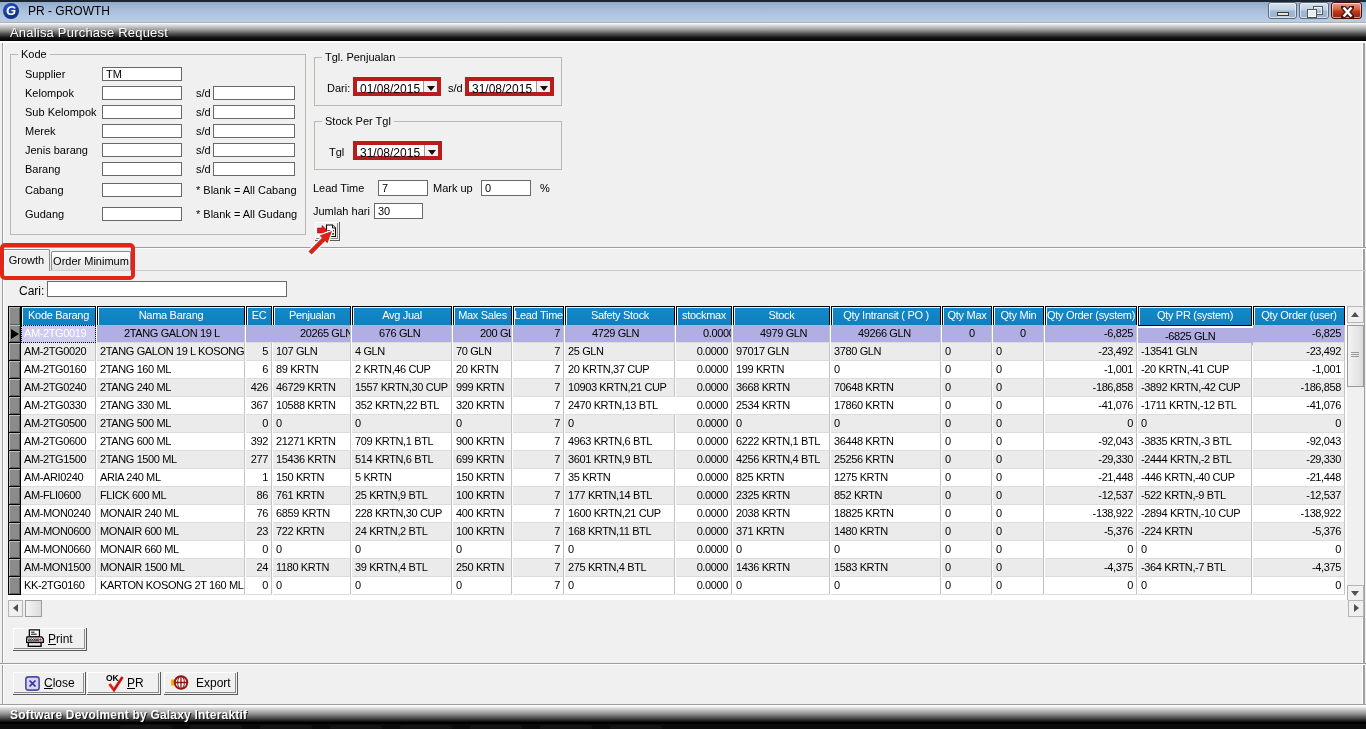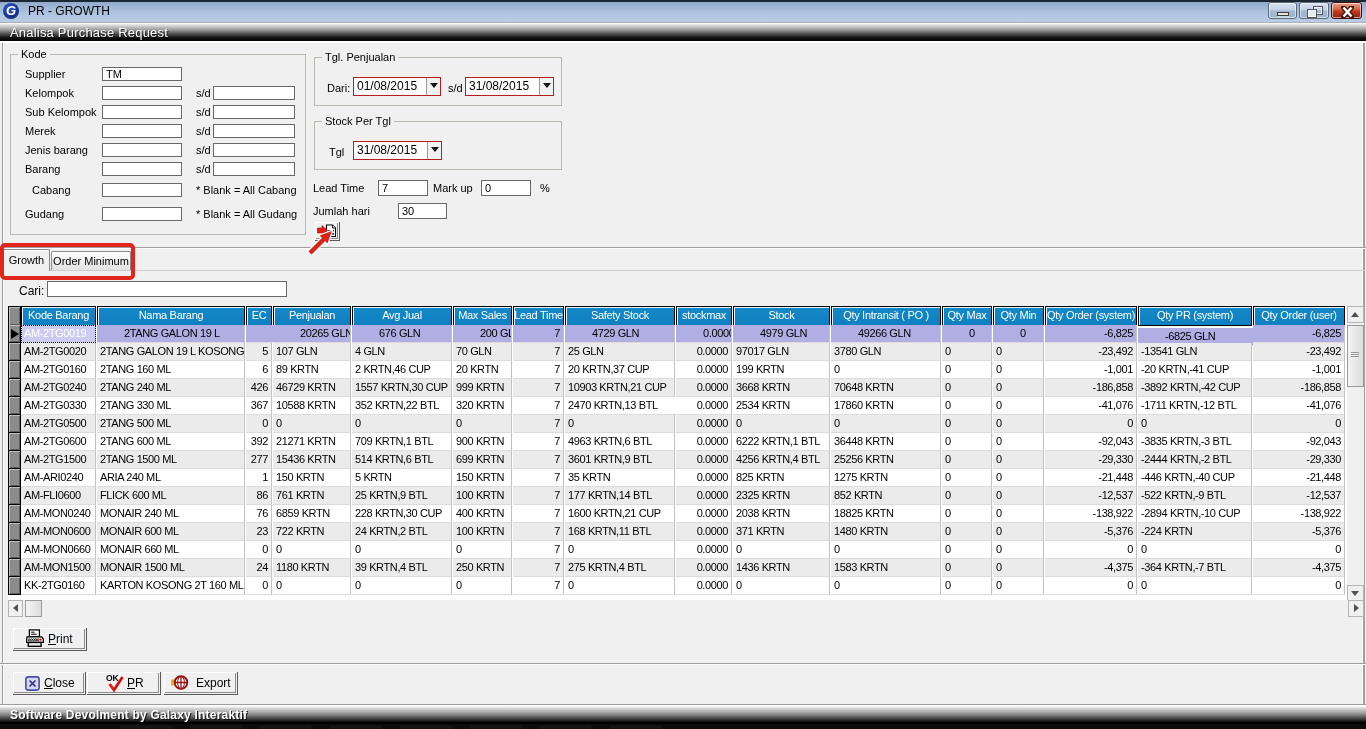--- a/index.html
+++ b/index.html
@@ -33,21 +33,21 @@
 #capbar span { position:absolute; left:10px; top:3px; font-size:13px; color:#fff;
   text-shadow:1px 1px 0 rgba(0,0,0,.6); letter-spacing:.2px; }
 #capunder { position:absolute; left:0; top:41px; width:1366px; height:2px; background:#fff; }
 
 .vedge { position:absolute; top:43px; height:661px; width:1px; }
 
 .group { position:absolute; border:1px solid #b9b9b2; }
 .group b { position:absolute; top:-7px; left:7px; background:#f0f0f0; padding:0 3px; font-weight:normal; font-size:11px; }
 .lbl { position:absolute; font-size:11px; white-space:nowrap; }
 .tb { position:absolute; background:#fff; border:1px solid #686868; font-size:11px; padding:0 3px; line-height:12px; }
-.combo { position:absolute; background:#fff; border:1px solid #b91c1c; }
+.combo { position:absolute; background:#fff; border:4px solid #b91c1c; }
 .combo i { position:absolute; left:3px; top:1px; font-style:normal; font-size:12px; }
 .combo .db { position:absolute; right:0px; top:0px; width:14px; height:100%; background:#f1f1f1;
   border-left:1px solid #9a9a9a; }
 .combo .db:after { content:""; position:absolute; left:3px; top:5px; width:0; height:0;
   border:4px solid transparent; border-top:5px solid #111; }
 
 #tabline { position:absolute; left:0; top:247px; width:1366px; height:1px; background:#9d9d9d; }
 #tabline2 { position:absolute; left:0; top:248px; width:1366px; height:1px; background:#fdfdfd; }
 .tab { position:absolute; font-size:11px; text-align:center; }
 #tab1 { left:3px; top:249px; width:47px; height:22px; background:#f0f0f0;
@@ -149,21 +149,21 @@
 <div class="lbl" style="left:196px;top:125px">s/d</div>
 <div class="tb" style="left:213px;top:124px;width:82px;height:14px"></div>
 <div class="lbl" style="left:25px;top:144px">Jenis barang</div>
 <div class="tb" style="left:102px;top:143px;width:80px;height:14px"></div>
 <div class="lbl" style="left:196px;top:144px">s/d</div>
 <div class="tb" style="left:213px;top:143px;width:82px;height:14px"></div>
 <div class="lbl" style="left:25px;top:163px">Barang</div>
 <div class="tb" style="left:102px;top:162px;width:80px;height:14px"></div>
 <div class="lbl" style="left:196px;top:163px">s/d</div>
 <div class="tb" style="left:213px;top:162px;width:82px;height:14px"></div>
-<div class="lbl" style="left:32px;top:184px">Cabang</div>
+<div class="lbl" style="left:25px;top:184px">Cabang</div>
 <div class="tb" style="left:102px;top:183px;width:80px;height:14px"></div>
 <div class="lbl" style="left:196px;top:184px">* Blank = All Cabang</div>
 <div class="lbl" style="left:25px;top:208px">Gudang</div>
 <div class="tb" style="left:102px;top:207px;width:80px;height:14px"></div>
 <div class="lbl" style="left:196px;top:208px">* Blank = All Gudang</div>
 
 <div class="group" style="left:314px;top:57px;width:248px;height:49px">
     <b>Tgl. Penjualan</b>
   </div>
 <div class="lbl" style="left:327px;top:82px">Dari:</div>
@@ -185,21 +185,21 @@
     <i>31/08/2015</i>
     <div class="db"></div>
   </div>
 
 <div class="lbl" style="left:313px;top:182px">Lead Time</div>
 <div class="tb" style="left:378px;top:180px;width:50px;height:16px;line-height:14px">7</div>
 <div class="lbl" style="left:433px;top:182px">Mark up</div>
 <div class="tb" style="left:481px;top:180px;width:50px;height:16px;line-height:14px">0</div>
 <div class="lbl" style="left:540px;top:182px">%</div>
 <div class="lbl" style="left:313px;top:205px">Jumlah hari</div>
-<div class="tb" style="left:398px;top:203px;width:49px;height:16px;line-height:14px">30</div>
+<div class="tb" style="left:374px;top:203px;width:49px;height:16px;line-height:14px">30</div>
 
 <div class="btn3d" style="left:314px;top:221px;width:25px;height:19px"></div>
 <svg class="note" style="left:317px;top:223px" width="20" height="16" viewBox="0 0 20 16">
   <path d="M9.5 2 L15.5 2 L18.5 5 L18.5 13.5 L9.5 13.5 Z" fill="#fff" stroke="#000" stroke-width="1.1"></path>
   <path d="M15.5 2 L15.5 5 L18.5 5" fill="#e8e8e8" stroke="#000" stroke-width="0.9"></path>
   <rect x="11.2" y="7" width="3.2" height="1.4" fill="#000"></rect>
     <rect x="15.3" y="7" width="1.6" height="1.4" fill="#000"></rect>
   <rect x="11.2" y="10.2" width="1.6" height="1.4" fill="#000"></rect>
     <rect x="13.7" y="10.2" width="3.3" height="1.4" fill="#000"></rect>
   <path d="M0.5 5 L5 5 L5 2.5 L10.5 7.5 L5 12.5 L5 10 L0.5 10 Z" fill="#e51c14" stroke="#6e0000" stroke-width=".5"></path>

